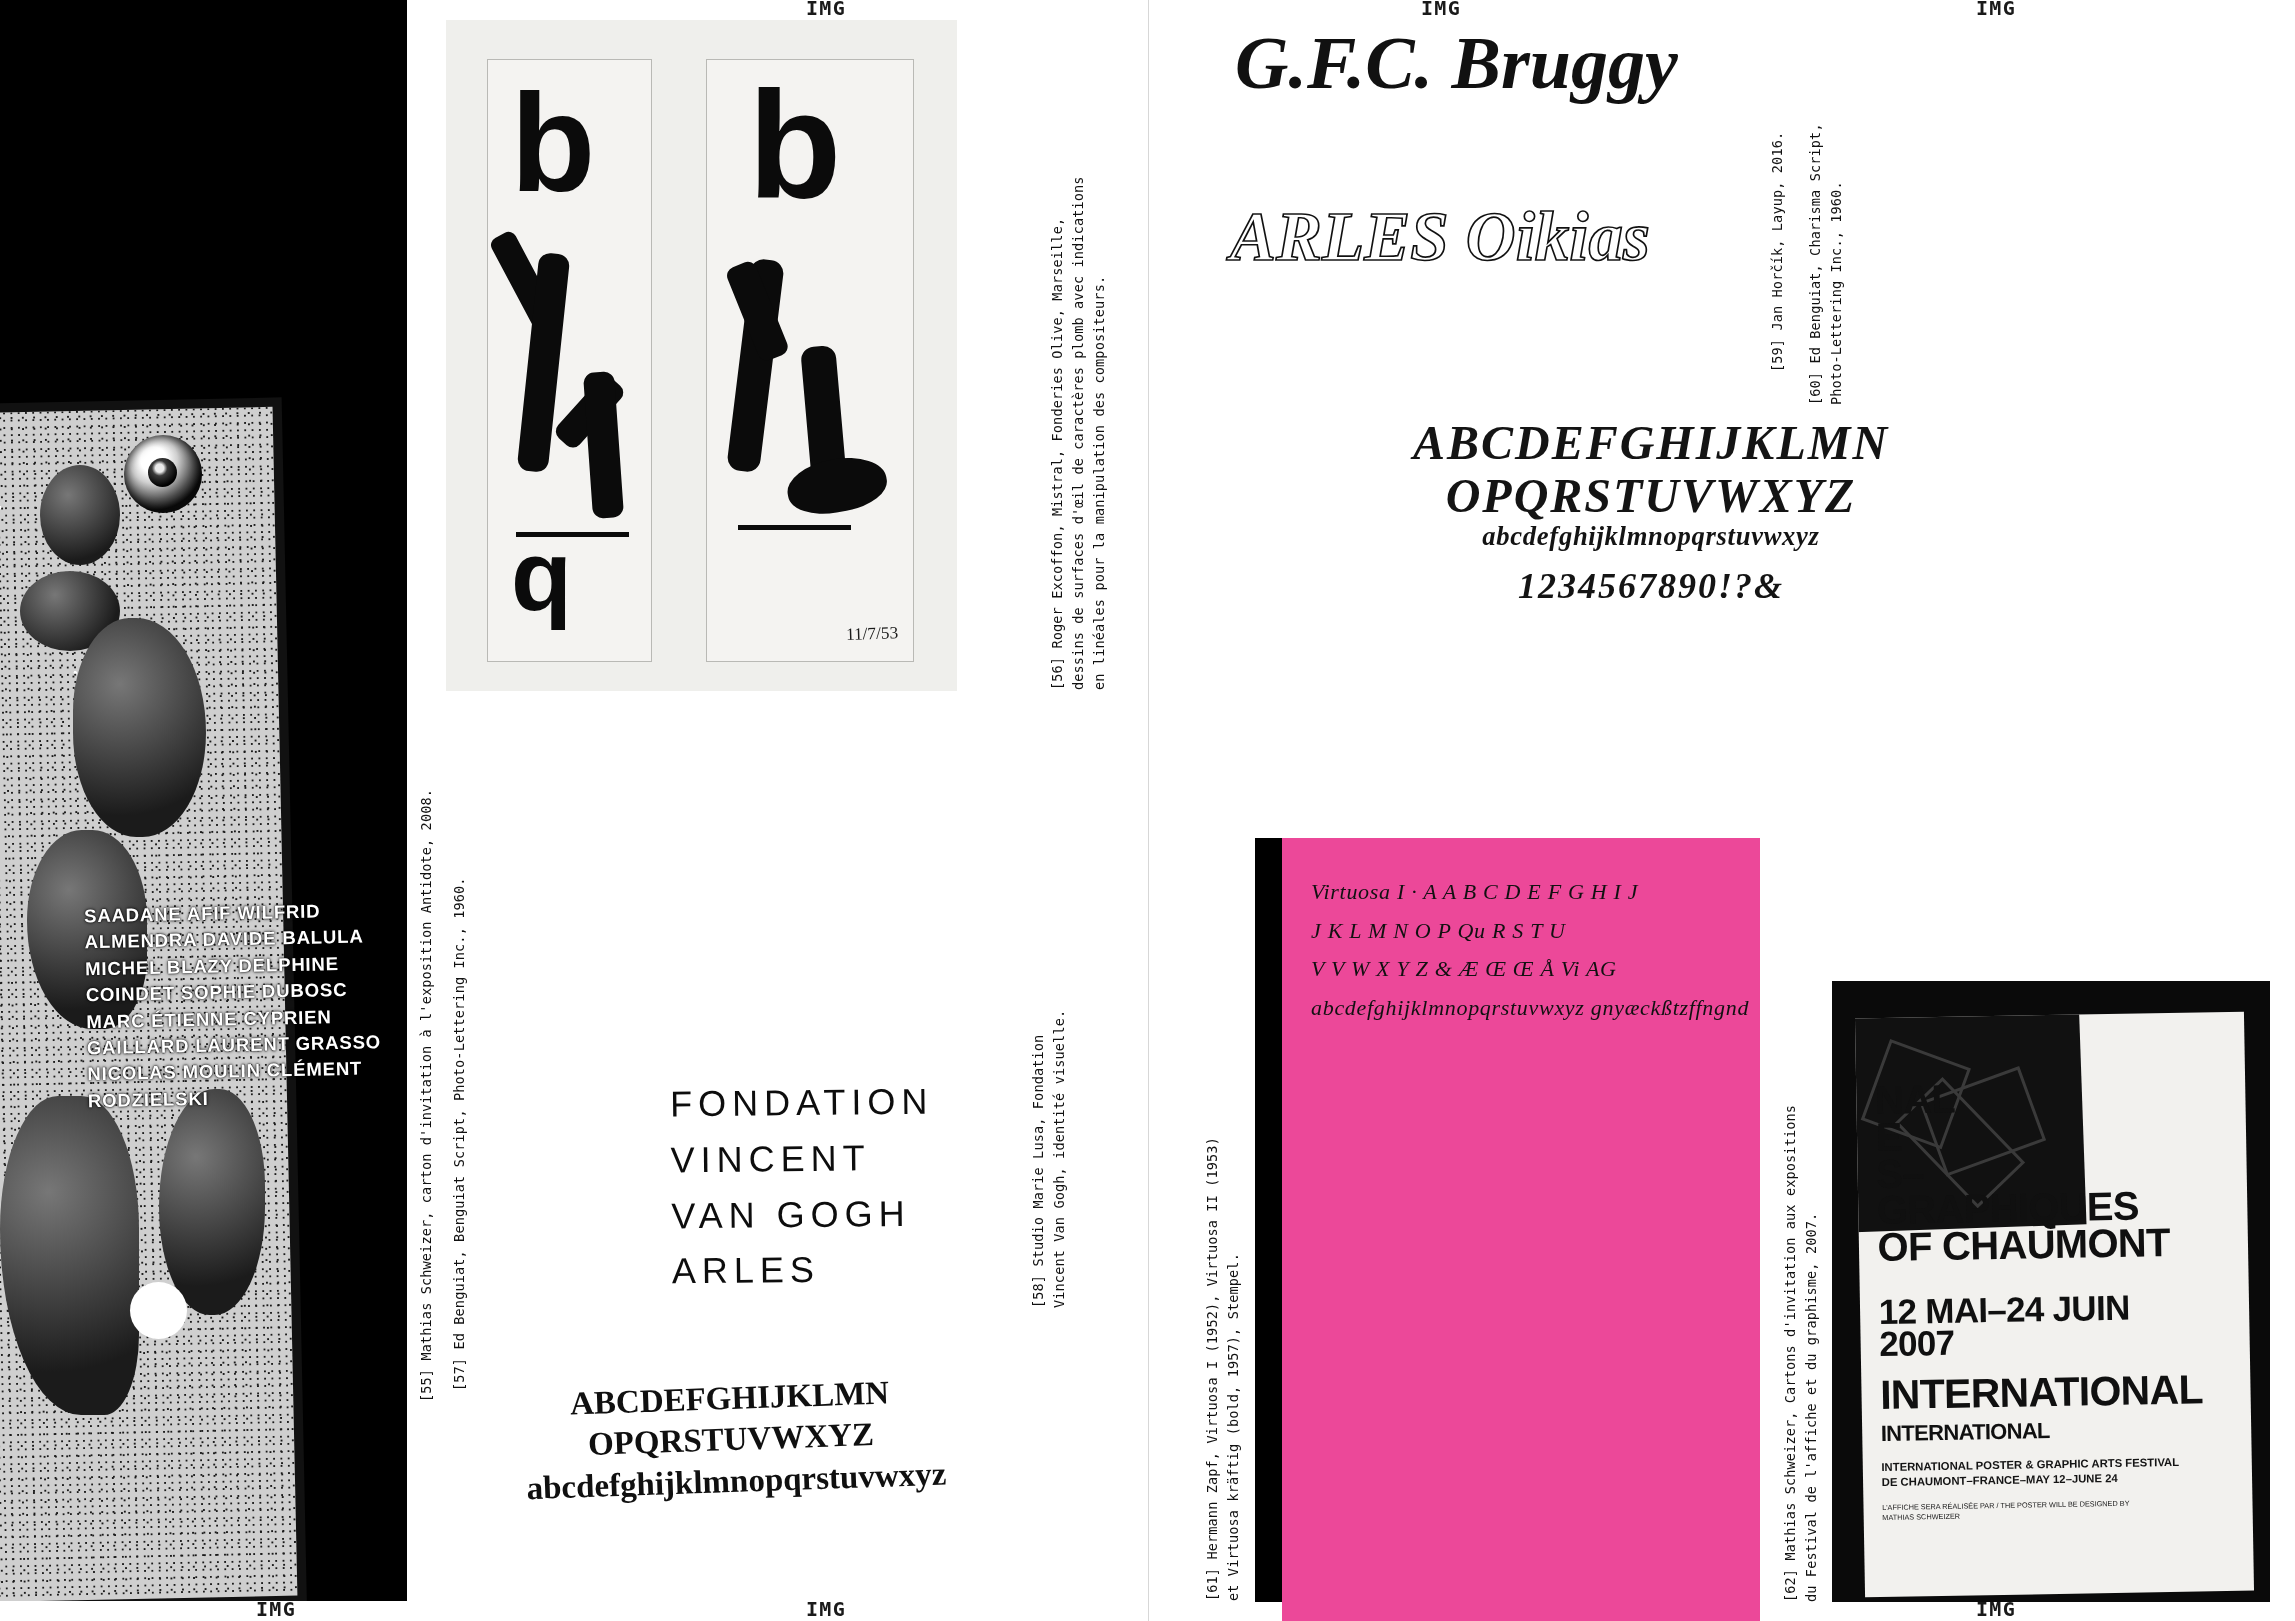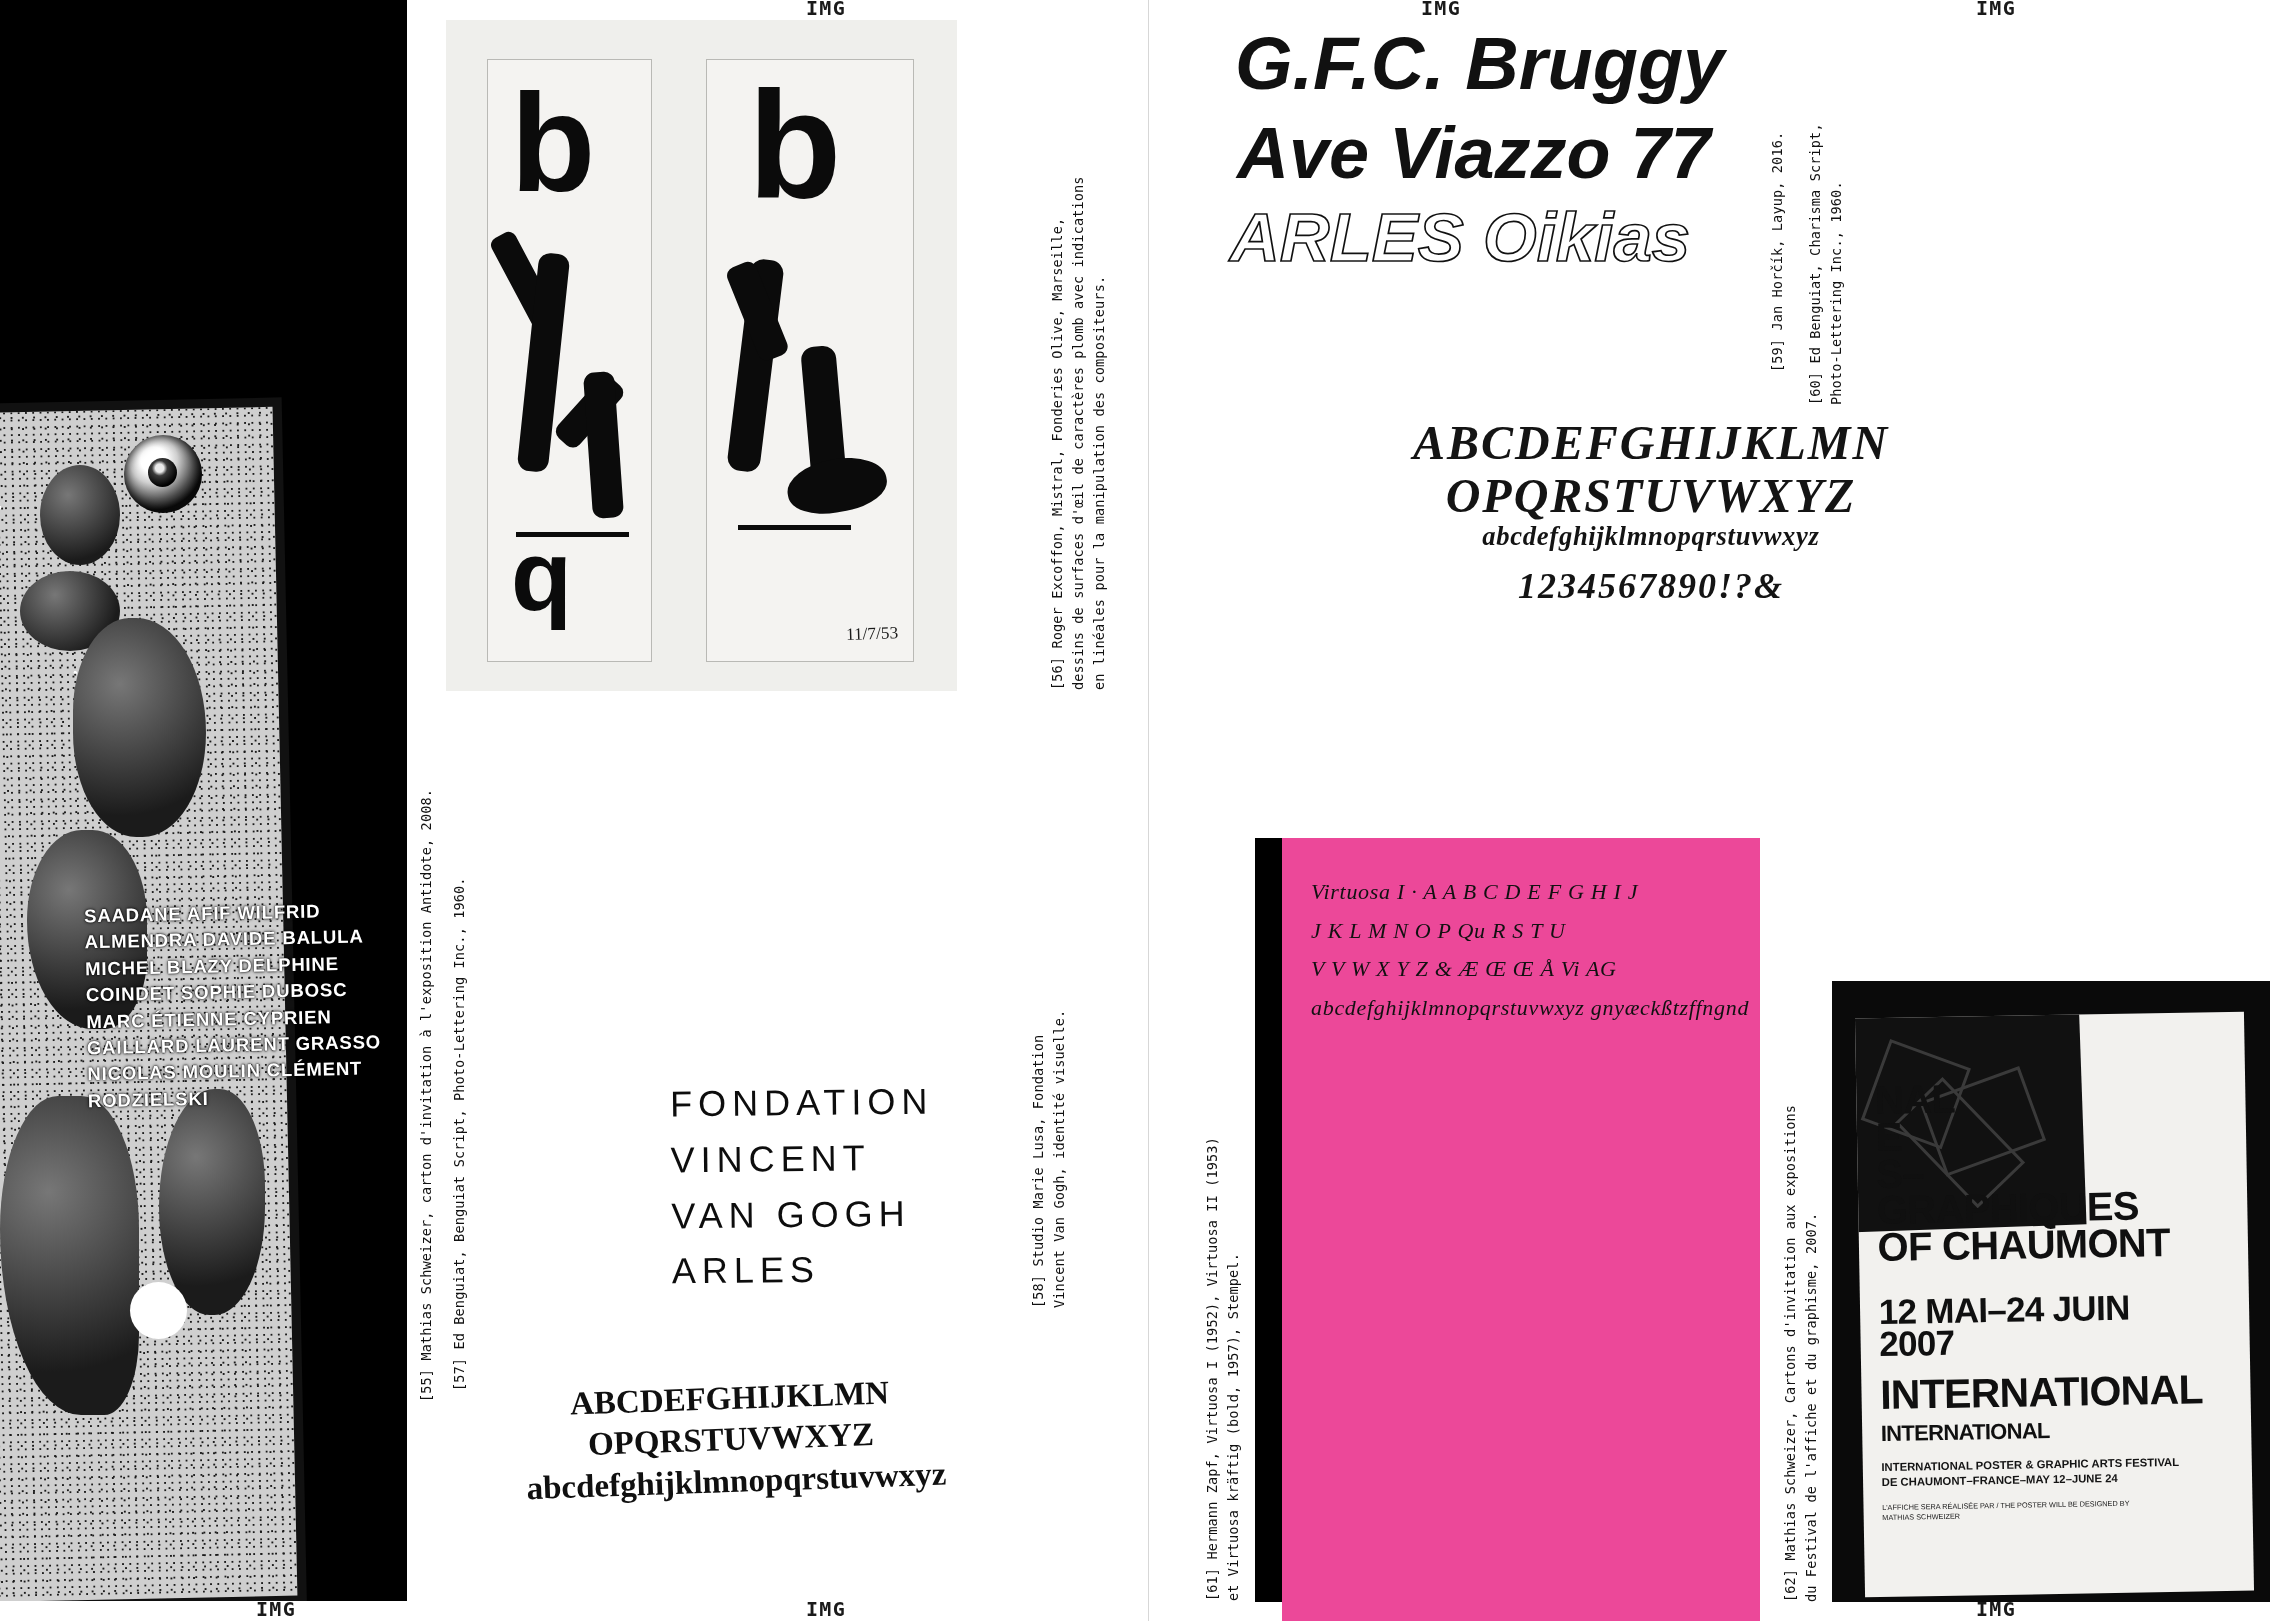--- a/index.html
+++ b/index.html
@@ -143,21 +143,21 @@
     position: absolute;
     right: 14.6px; bottom: 17.3px;
     font-family: "Liberation Serif", serif;
     font-size: 17.3px;
     color: #1a1a1a;
     transform: rotate(-2deg);
   }
   
   .script-line {
     position: absolute;
-    font-family: Liberation Sans, sans-serif;
+    font-family: Liberation Serif, serif;
     font-style: italic;
     font-weight: 700;
     color: #111;
     white-space: nowrap;
   }
   .outline-text {
     color: transparent;
     -webkit-text-stroke: 1.7px #111;
   }
   .charisma {
@@ -345,21 +345,20 @@
   <div class="vcap" style="left:1028px; top:963px; height:345px;">[58] Studio Marie Lusa, Fondation
 Vincent Van Gogh, identité visuelle.</div>
 
   <div class="benguiat-alpha" style="left:525px; top:1378px; width:412px; font-size:33px;">ABCDEFGHIJKLMN
 OPQRSTUVWXYZ
 abcdefghijklmnopqrstuvwxyz</div>
 
   <div class="vcap" style="left:449px; top:966px; height:425px;">[57] Ed Benguiat, Benguiat Script, Photo-Lettering Inc., 1960.</div>
 
   <div class="script-line" style="left:1235px; top:21px;  font-size:74px;">G.F.C. Bruggy</div>
-  <div class="script-line" style="left:1237px; top:112px; font-size:72px;">Ave Viazzo 77</div>
   <div class="script-line outline-text" style="left:1230px; top:198px; font-size:69px;">ARLES Oikias</div>
 
   <div class="vcap" style="left:1767px; top:153px; height:219px;">[59] Jan Horčík, Layup, 2016.</div>
   <div class="vcap" style="left:1805px; top:153px; height:252px;">[60] Ed Benguiat, Charisma Script,
 Photo-Lettering Inc., 1960.</div>
 
   <div class="charisma" style="left:1651px; top:415px; font-size:48px; transform:translateX(-50%);">ABCDEFGHIJKLMN</div>
   <div class="charisma" style="left:1651px; top:468px; font-size:48px; transform:translateX(-50%);">OPQRSTUVWXYZ</div>
   <div class="charisma" style="left:1651px; top:521px; font-size:26.6px; transform:translateX(-50%); letter-spacing:0.7px;">abcdefghijklmnopqrstuvwxyz</div>
   <div class="charisma" style="left:1651px; top:565px; font-size:36px; transform:translateX(-50%);">1234567890!?&amp;</div>

